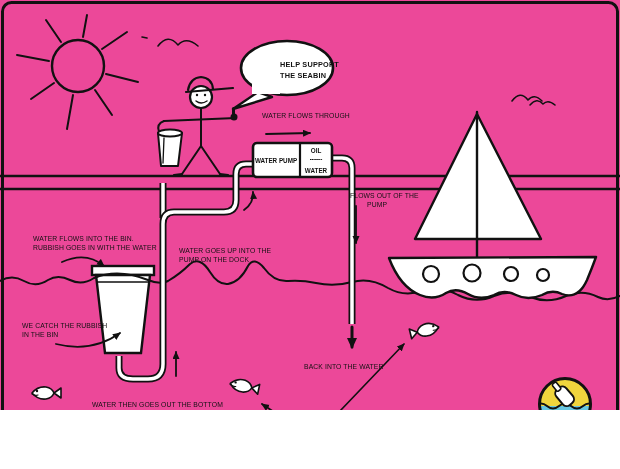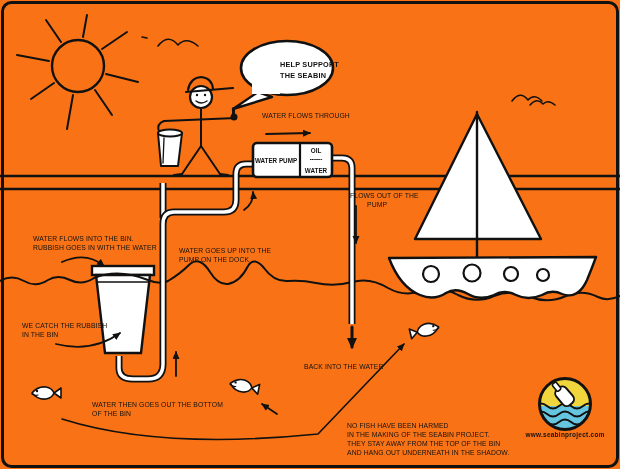--- a/index.html
+++ b/index.html
@@ -1,16 +1,16 @@
 <!DOCTYPE html>
 <html><head>
 <meta charset="utf-8">
 <style>
   html,body{margin:0;padding:0;background:#ffffff;}
-  .canvas{position:relative;width:620px;height:469px;background:#f97316;overflow:hidden;
+  .canvas{position:relative;width:620px;height:410px;background:#ec4899;overflow:hidden;
           font-family:"Liberation Sans",sans-serif;text-align:right;}
   svg{display:block;}
   text{font-family:"Liberation Sans",sans-serif;fill:#111;}
   .lbl{font-size:6.8px;letter-spacing:0.1px;}
   .bubble-text{font-size:7.3px;font-weight:bold;letter-spacing:0.2px;}
   .pump-text{font-size:6.3px;font-weight:bold;}
   .url{font-size:6.4px;font-weight:bold;letter-spacing:0.3px;}
   .ink{stroke:#111;fill:none;stroke-linecap:round;stroke-linejoin:round;}
 </style>
 </head>

